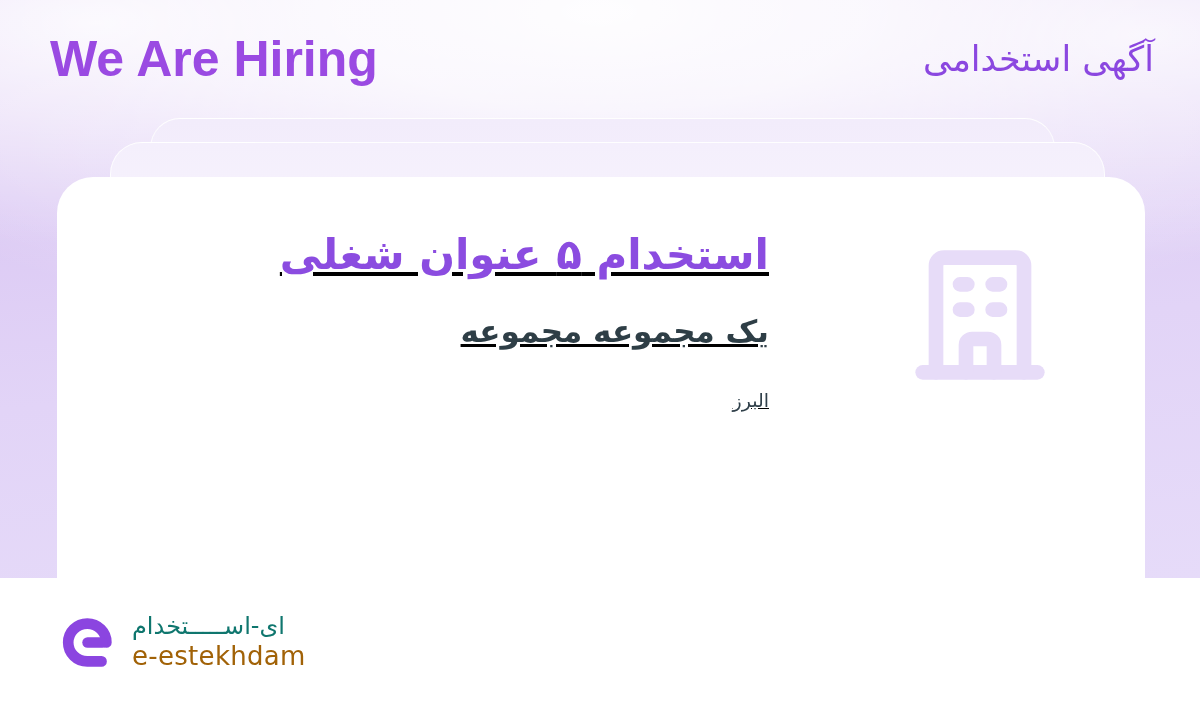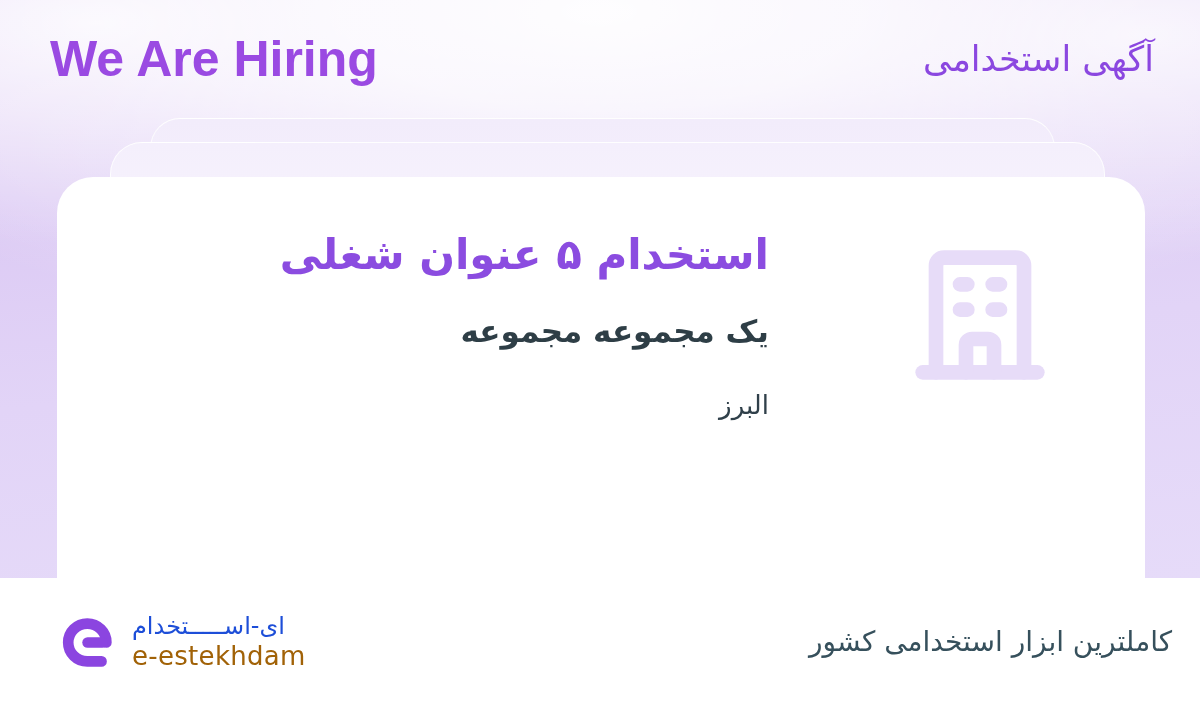--- a/index.html
+++ b/index.html
@@ -123,39 +123,40 @@
     position: absolute;
     inset: 0;
     display: flex;
     flex-direction: row-reverse;
     align-items: flex-start;
   }
   .info {
     padding: 50px 46px 0 0;
     flex: 1 1 auto;
     min-width: 0;
+    text-decoration: underline;
   }
   .job-title {
     font-size: 42px;
     font-weight: 700;
     color: #8b4ce0;
     line-height: 1.35;
     margin: 0 0 26px 0;
     white-space: nowrap;
   }
   .company {
     font-size: 31px;
     font-weight: 700;
     color: #2e3e46;
     line-height: 1.4;
     margin: 0 0 34px 0;
     white-space: nowrap;
   }
   .location {
-    font-size: 26px;
+    font-size: 19px;
     font-weight: 400;
     color: #30404a;
     line-height: 1.4;
     margin: 0;
     white-space: nowrap;
   }
 
   .logo-slot {
     flex: 0 0 auto;
     padding: 58px 0 0 0;
@@ -199,21 +200,21 @@
     flex: 0 0 auto;
   }
   .brand-words {
     display: flex;
     flex-direction: column;
     align-items: flex-end;
     line-height: 1;
   }
   .brand-fa {
     font-size: 24px;
-    color: #1d4ed8;
+    color: #0f766e;
     letter-spacing: 0.5px;
     margin-bottom: 5px;
     white-space: nowrap;
   }
   .brand-en {
     direction: ltr;
     font-family: "DejaVu Sans", "Liberation Sans", sans-serif;
     font-size: 26px;
     color: #a16207;
     letter-spacing: 0.3px;
@@ -273,17 +274,16 @@
       <svg class="brand-mark" viewBox="0 0 64 64" fill="none" aria-hidden="true">
         <path d="M52 32.5c0-10.8-8.8-19.5-19.7-19.5S12.6 21.7 12.6 32.5 21.4 52 32.3 52H47" stroke="#8b45e0" stroke-width="11" stroke-linecap="round"></path>
         <path d="M32.6 32.5H47.8" stroke="#8b45e0" stroke-width="11" stroke-linecap="round"></path>
       </svg>
       <div class="brand-words">
         <span class="brand-fa">ای-اســـــتخدام</span>
         <span class="brand-en">e-estekhdam</span>
       </div>
     </div>
 
-    <div class="tagline">کاملترین ابزار استخدامی کشور</div>
 
   </div>
 
 </div>
 
 </body></html>

